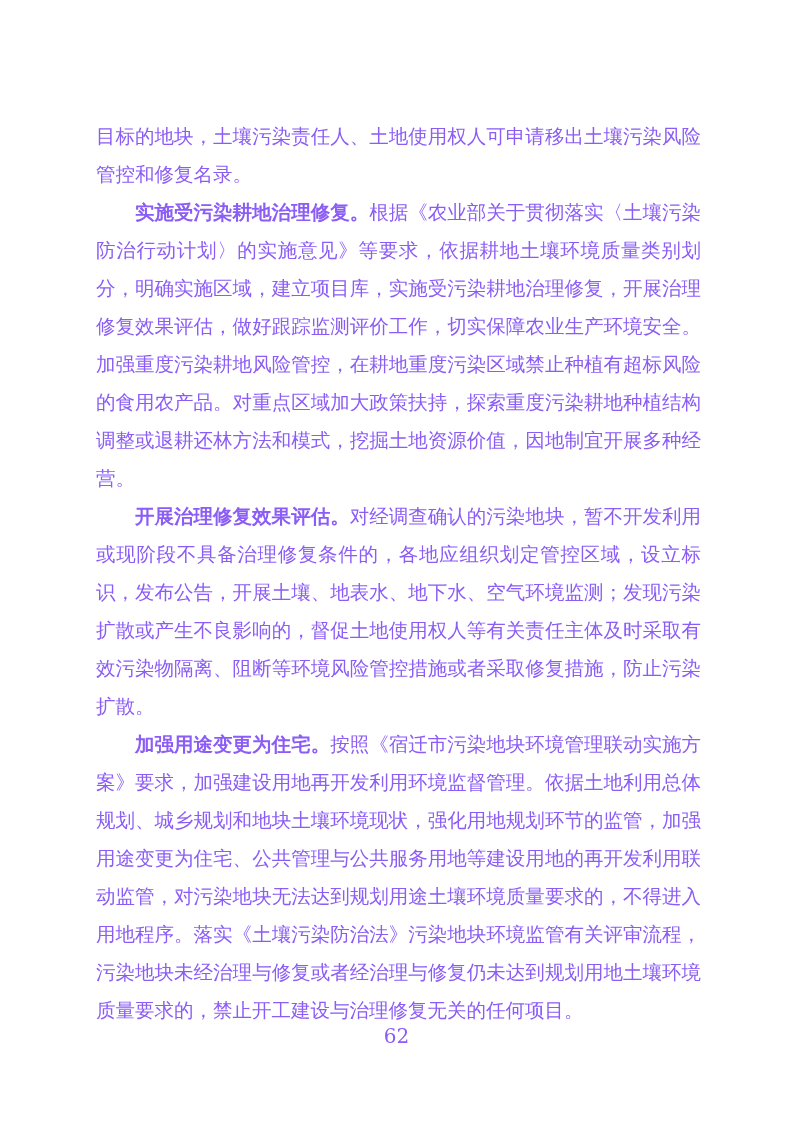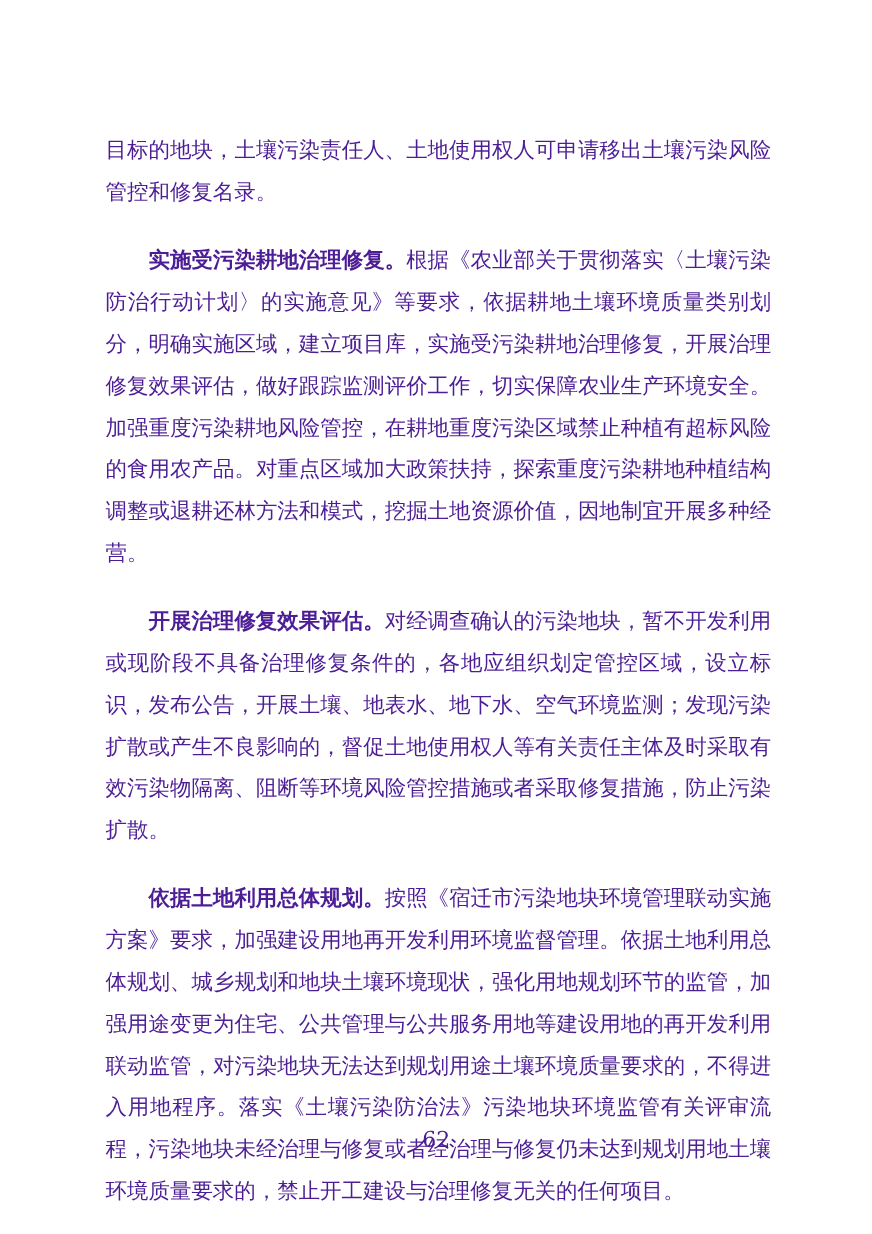--- a/index.html
+++ b/index.html
@@ -7,40 +7,39 @@
     padding: 0;
     background: #ffffff;
   }
   .page {
     position: relative;
     width: 793px;
     height: 1122px;
     background: #ffffff;
     overflow: hidden;
     font-family: "DejaVu Serif", "Liberation Serif", serif;
-    color: #4c1d95;
+    color: #8b5cf6;
   }
   .content {
     position: absolute;
     left: 96px;
     top: 118px;
     width: 605px;
   }
   .para {
     margin: 0;
     font-size: 19.5px;
     line-height: 38px;
     text-align: justify;
     text-justify: inter-character;
     letter-spacing: 0;
     word-break: break-all;
   }
   .para.indented {
     text-indent: 2em;
-    margin-top: 24px;
   }
   .para .lead {
     font-weight: bold;
   }
   .footer {
     position: absolute;
     left: 0;
     top: 1022px;
     width: 100%;
     text-align: center;
@@ -54,18 +53,18 @@
 
 <div class="page">
   <div class="content">
 
     <p class="para"><span>目标的地块，土壤污染责任人、土地使用权人可申请移出土壤污染风险管控和修复名录。</span></p>
 
     <p class="para indented"><span class="lead">实施受污染耕地治理修复。</span><span>根据《农业部关于贯彻落实〈土壤污染防治行动计划〉的实施意见》等要求，依据耕地土壤环境质量类别划分，明确实施区域，建立项目库，实施受污染耕地治理修复，开展治理修复效果评估，做好跟踪监测评价工作，切实保障农业生产环境安全。加强重度污染耕地风险管控，在耕地重度污染区域禁止种植有超标风险的食用农产品。对重点区域加大政策扶持，探索重度污染耕地种植结构调整或退耕还林方法和模式，挖掘土地资源价值，因地制宜开展多种经营。</span></p>
 
     <p class="para indented"><span class="lead">开展治理修复效果评估。</span><span>对经调查确认的污染地块，暂不开发利用或现阶段不具备治理修复条件的，各地应组织划定管控区域，设立标识，发布公告，开展土壤、地表水、地下水、空气环境监测；发现污染扩散或产生不良影响的，督促土地使用权人等有关责任主体及时采取有效污染物隔离、阻断等环境风险管控措施或者采取修复措施，防止污染扩散。</span></p>
 
-    <p class="para indented"><span class="lead">依据土地利用总体规划。</span><span>按照《宿迁市污染地块环境管理联动实施方案》要求，加强建设用地再开发利用环境监督管理。依据土地利用总体规划、城乡规划和地块土壤环境现状，强化用地规划环节的监管，加强用途变更为住宅、公共管理与公共服务用地等建设用地的再开发利用联动监管，对污染地块无法达到规划用途土壤环境质量要求的，不得进入用地程序。落实《土壤污染防治法》污染地块环境监管有关评审流程，污染地块未经治理与修复或者经治理与修复仍未达到规划用地土壤环境质量要求的，禁止开工建设与治理修复无关的任何项目。</span></p>
+    <p class="para indented"><span class="lead">加强用途变更为住宅。</span><span>按照《宿迁市污染地块环境管理联动实施方案》要求，加强建设用地再开发利用环境监督管理。依据土地利用总体规划、城乡规划和地块土壤环境现状，强化用地规划环节的监管，加强用途变更为住宅、公共管理与公共服务用地等建设用地的再开发利用联动监管，对污染地块无法达到规划用途土壤环境质量要求的，不得进入用地程序。落实《土壤污染防治法》污染地块环境监管有关评审流程，污染地块未经治理与修复或者经治理与修复仍未达到规划用地土壤环境质量要求的，禁止开工建设与治理修复无关的任何项目。</span></p>
 
   </div>
 
   <div class="footer">62</div>
 </div>
 
 </body></html>

